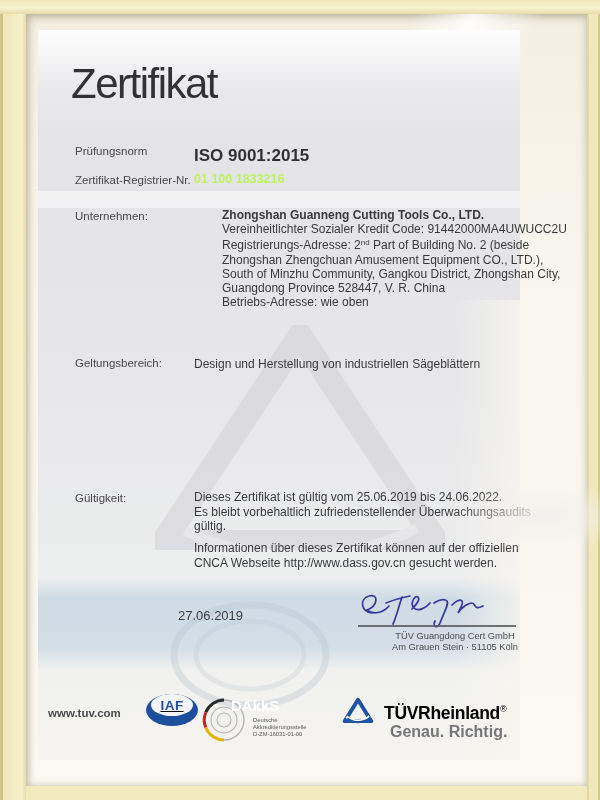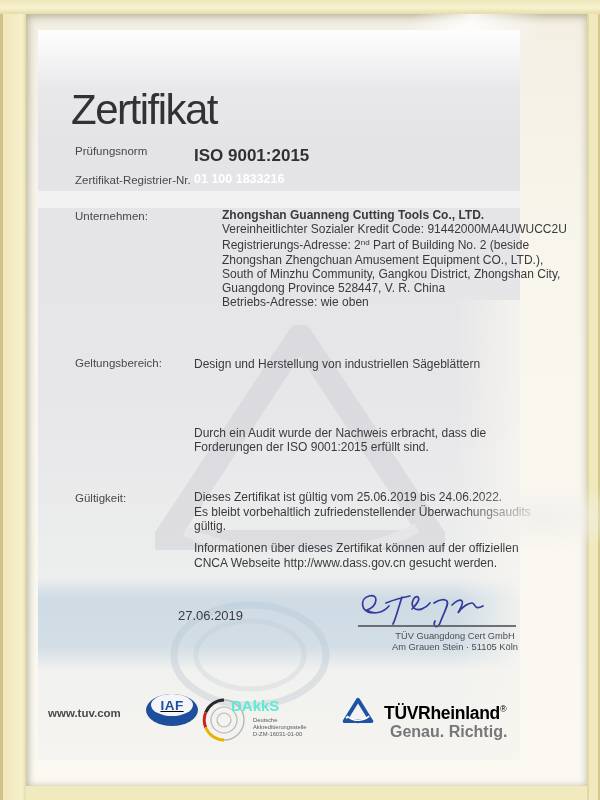--- a/index.html
+++ b/index.html
@@ -28,37 +28,37 @@
     background:rgba(255,255,255,.5);}
   .blue-band{position:absolute;left:38px;top:578px;width:482px;height:92px;
     background:linear-gradient(180deg,rgba(173,198,216,0),rgba(176,200,219,.5) 22%,rgba(176,200,219,.46) 74%,rgba(173,198,216,0));}
   .glare-right{position:absolute;left:455px;top:300px;width:65px;height:460px;
     background:linear-gradient(90deg,rgba(247,245,240,0),rgba(247,245,240,.85));}
   .glare-spot{position:absolute;left:452px;top:483px;width:165px;height:68px;z-index:9;
     background:radial-gradient(ellipse at 55% 50%,rgba(241,240,237,.95),rgba(241,240,237,0) 72%);}
   .wm,.seal{position:absolute;}
   
   .txt{position:absolute;color:#38383b;white-space:nowrap;}
-  .title{left:71px;top:86px;font-size:42px;letter-spacing:-1.5px;color:#323235;}
+  .title{left:71px;top:60px;font-size:42px;letter-spacing:-1.5px;color:#323235;}
   .lbl{left:75px;font-size:11.5px;color:#48484b;}
   .block{left:194px;font-size:12px;line-height:14.2px;color:#3a3a3d;}
   .bold{font-weight:bold;}
   .sup{font-size:8px;vertical-align:4px;}
   .date{left:178px;top:608px;font-size:13px;color:#3c3c3f;}
   .sigline{position:absolute;left:358px;top:625px;width:158px;height:2px;background:#5a5a5e;opacity:.85;}
   .issuer{position:absolute;left:375px;top:631px;width:160px;text-align:center;
     font-size:9.3px;line-height:10.8px;color:#4c4c50;}
   
   .website{position:absolute;left:48px;top:707px;font-size:11.5px;font-weight:600;color:#4a4a4d;}
   .iaf{position:absolute;left:146px;top:694px;width:52px;height:32px;border-radius:50%;
     background:#1e4f9f;display:flex;justify-content:center;text-decoration:underline;}
   .iaf-inner{width:42px;height:22px;border-radius:50%;background:#f4f5f8;
     display:flex;align-items:center;justify-content:center;
     font-size:13.5px;font-weight:bold;color:#1e4f9f;letter-spacing:.5px;}
-  .dakks-name{position:absolute;left:231px;top:697px;font-size:15px;font-weight:bold;color:#5eead4;}
+  .dakks-name{position:absolute;left:231px;top:697px;font-size:15px;font-weight:bold;color:#ffffff;}
   .dakks-small{position:absolute;left:253px;top:717px;font-size:5.8px;line-height:7px;color:#5a5a5d;white-space:nowrap;}
   .brand{position:absolute;left:384px;top:703px;font-size:17.5px;font-weight:bold;color:#000000;letter-spacing:-.3px;}
   .brand .reg{font-size:9px;vertical-align:7px;font-weight:normal;}
   .tagline{position:absolute;left:390px;top:723px;font-size:16px;font-weight:bold;color:#77777a;}
 </style>
 </head>
 <body>
 
 <div class="shot">
 
@@ -85,40 +85,36 @@
   <div class="band-light"></div>
   <div class="blue-band"></div>
   <div class="glare-right"></div>
 
   <div class="txt title">Zertifikat</div>
 
   <div class="txt lbl" style="top:145px;">Prüfungsnorm</div>
   <div class="txt bold" style="left:194px;top:146px;font-size:17px;color:#313134;">ISO 9001:2015</div>
 
   <div class="txt lbl" style="top:174px;">Zertifikat-Registrier-Nr.</div>
-  <div class="txt bold" style="left:194px;top:172px;font-size:12.5px;color:#ffffff;">01 100 1833216</div>
+  <div class="txt bold" style="left:194px;top:172px;font-size:12.5px;color:#bef264;">01 100 1833216</div>
 
   <div class="txt lbl" style="top:210px;">Unternehmen:</div>
   <div class="txt block" style="top:208px;margin-left:28px;">
     <div class="bold">Zhongshan Guanneng Cutting Tools Co., LTD.</div>
     <div>Vereinheitlichter Sozialer Kredit Code: 91442000MA4UWUCC2U</div>
     <div><span>Registrierungs-Adresse: 2</span><span class="sup">nd</span><span> Part of Building No. 2 (beside</span></div>
     <div>Zhongshan Zhengchuan Amusement Equipment CO., LTD.),</div>
     <div>South of Minzhu Community, Gangkou District, Zhongshan City,</div>
     <div>Guangdong Province 528447, V. R. China</div>
     <div>Betriebs-Adresse: wie oben</div>
   </div>
 
   <div class="txt lbl" style="top:357px;">Geltungsbereich:</div>
   <div class="txt block" style="top:357px;">Design und Herstellung von industriellen Sägeblättern</div>
 
-  <div class="txt block" style="top:426px;">
-    <div>Durch ein Audit wurde der Nachweis erbracht, dass die</div>
-    <div>Forderungen der ISO 9001:2015 erfüllt sind.</div>
-  </div>
 
   <div class="txt lbl" style="top:492px;">Gültigkeit:</div>
   <div class="txt block" style="top:490px;line-height:14.6px;">
     <div>Dieses Zertifikat ist gültig vom 25.06.2019 bis 24.06.2022.</div>
     <div>Es bleibt vorbehaltlich zufriedenstellender Überwachungsaudits</div>
     <div>gültig.</div>
   </div>
 
   <div class="txt block" style="top:541px;line-height:14.6px;">
     <div>Informationen über dieses Zertifikat können auf der offiziellen</div>

